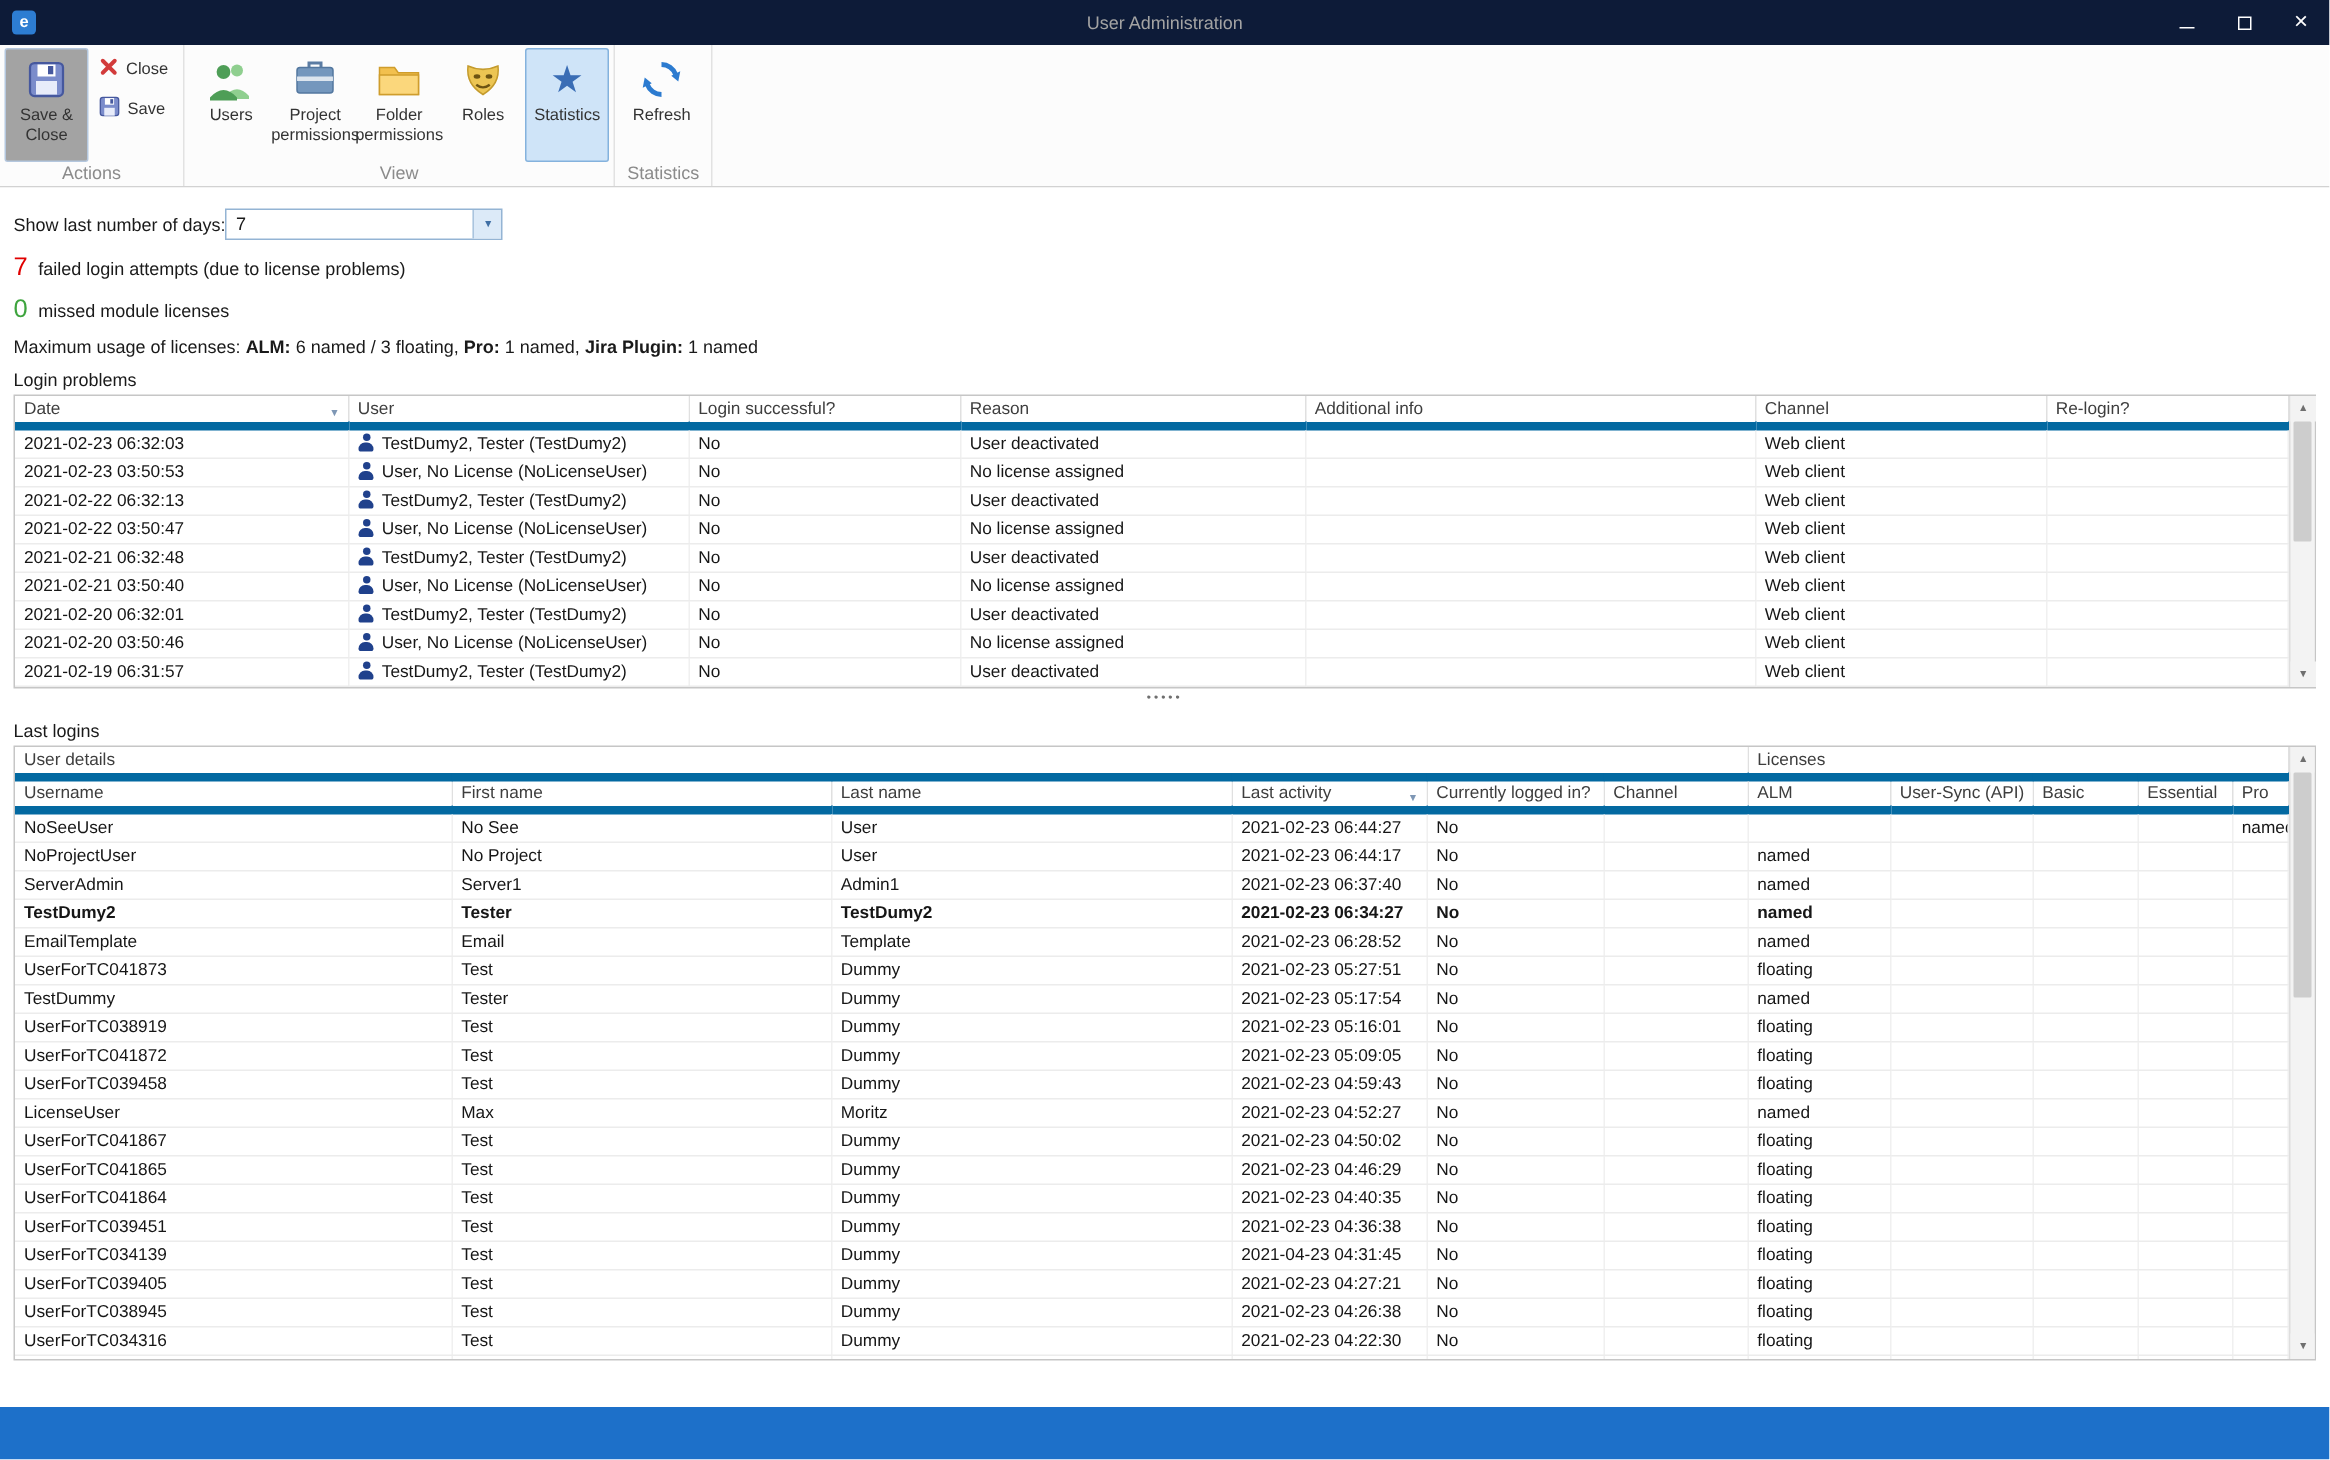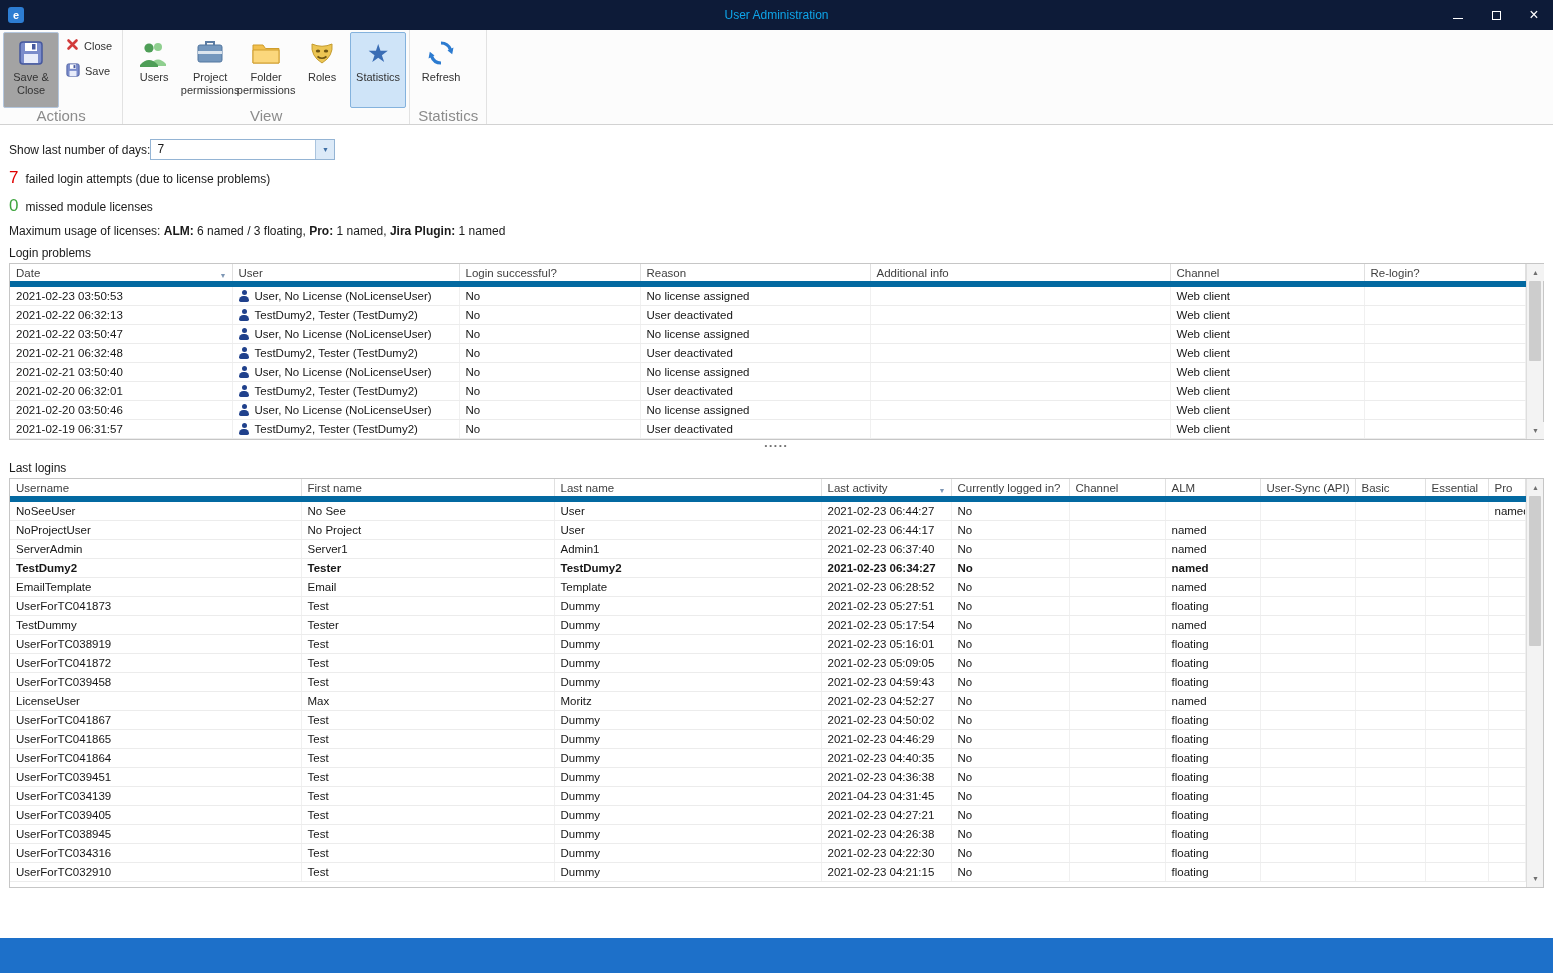--- a/index.html
+++ b/index.html
@@ -3,37 +3,37 @@
 <meta charset="utf-8">
 <style>
 * { margin:0; padding:0; box-sizing:border-box; }
 html,body { width:1553px; height:973px; overflow:hidden; }
 body { font-family:"Liberation Sans", sans-serif; font-size:12px; color:#1a1a1a; background:#fff; }
 .window { width:1553px; height:973px; display:flex; flex-direction:column; background:#fff; }
 
 
 .titlebar { height:30px; background:#0d1b38; display:flex; align-items:center; position:relative; flex:0 0 auto; }
 .app-icon { width:16px; height:16px; margin-left:8px; border-radius:3px; background:#2d7dd2; color:#fff; font-size:11px; font-weight:bold; display:flex; align-items:center; justify-content:center; z-index:2; }
-.title { position:absolute; left:0; right:0; text-align:center; color:#0ea5e9; font-size:12px; }
+.title { position:absolute; left:0; right:0; text-align:center; color:#a3a3a3; font-size:12px; }
 .win-controls { margin-left:auto; display:flex; height:100%; z-index:2; }
 .win-btn { width:38px; height:100%; display:flex; align-items:center; justify-content:center; color:#fff; cursor:default; }
 .glyph-min { width:10px; border-top:1px solid #fff; display:inline-block; margin-top:7px; }
 .glyph-max { width:9px; height:9px; border:1px solid #fff; display:inline-block; }
 .glyph-close { font-size:16px; line-height:1; }
 
 
 .tabstrip { height:27px; background:#0d1b38; display:flex; align-items:stretch; padding-left:6px; flex:0 0 auto; }
 .tab { color:#fff; padding:0 16px; display:flex; align-items:center; font-size:12px; }
 .tab.active { background:#2257a5; }
 
 
 .ribbon { height:95px; background:#fcfcfc; border-bottom:1px solid #d2d2d2; display:flex; flex:0 0 auto; }
 .rgroup { display:flex; flex-direction:column; border-right:1px solid #e2e2e2; }
 .rgroup-body { flex:1; display:flex; padding:2px 3px 0; }
-.rgroup-label { height:16px; line-height:15px; text-align:center; color:#8b8b8b; font-size:15px; padding:0 8px; }
+.rgroup-label { height:16px; line-height:15px; text-align:center; color:#8b8b8b; font-size:12px; padding:0 8px; }
 .rbtn-big { width:56px; display:flex; flex-direction:column; align-items:center; padding:4px 2px 2px; font-size:11px; color:#333; text-align:center; line-height:13px; border:1px solid transparent; border-radius:2px; }
 .rbtn-big .ricon { height:32px; display:flex; align-items:center; justify-content:center; margin-bottom:2px; }
 .rbtn-big.framed { border-color:#b4c7de; background:#a3a3a3; }
 .rbtn-big.selected { background:#cfe4f8; border-color:#84b2dd; }
 .rcol { display:flex; flex-direction:column; padding:4px 2px; gap:6px; }
 .rbtn-small { display:flex; align-items:center; gap:5px; font-size:11px; color:#333; padding:2px 5px; border-radius:2px; }
 .star-icon { font-size:25px; color:#3a6db5; line-height:1; }
 
 
 .content { flex:1 1 auto; overflow:hidden; padding:6px 9px 0; background:#fff; }
@@ -259,20 +259,29 @@
               <th><span>User</span></th>
               <th><span>Login successful?</span></th>
               <th><span>Reason</span></th>
               <th><span>Additional info</span></th>
               <th><span>Channel</span></th>
               <th><span>Re-login?</span></th>
             </tr>
           </thead>
           <tbody>
               <tr>
+                <td><span>2021-02-23 06:32:03</span></td>
+                <td><span class="person-icon"></span><span>TestDumy2, Tester (TestDumy2)</span></td>
+                <td><span>No</span></td>
+                <td><span>User deactivated</span></td>
+                <td><span></span></td>
+                <td><span>Web client</span></td>
+                <td><span></span></td>
+              </tr>
+              <tr>
                 <td><span>2021-02-23 03:50:53</span></td>
                 <td><span class="person-icon"></span><span>User, No License (NoLicenseUser)</span></td>
                 <td><span>No</span></td>
                 <td><span>No license assigned</span></td>
                 <td><span></span></td>
                 <td><span>Web client</span></td>
                 <td><span></span></td>
               </tr>
               <tr>
                 <td><span>2021-02-22 06:32:13</span></td>
@@ -364,20 +373,24 @@
               <col style="width:118px">
               <col style="width:96px">
               <col style="width:95px">
               <col style="width:95px">
               <col style="width:70px">
               <col style="width:63px">
               <col>
             </colgroup>
           <thead>
             <tr>
+              <th class="group-th" colspan="6">User details</th>
+              <th class="group-th" colspan="5">Licenses</th>
+            </tr>
+            <tr>
               <th><span>Username</span></th>
               <th><span>First name</span></th>
               <th><span>Last name</span></th>
               <th><span>Last activity</span><span class="sort">▼</span></th>
               <th><span>Currently logged in?</span></th>
               <th><span>Channel</span></th>
               <th><span>ALM</span></th>
               <th><span>User-Sync (API)</span></th>
               <th><span>Basic</span></th>
               <th><span>Essential</span></th>

